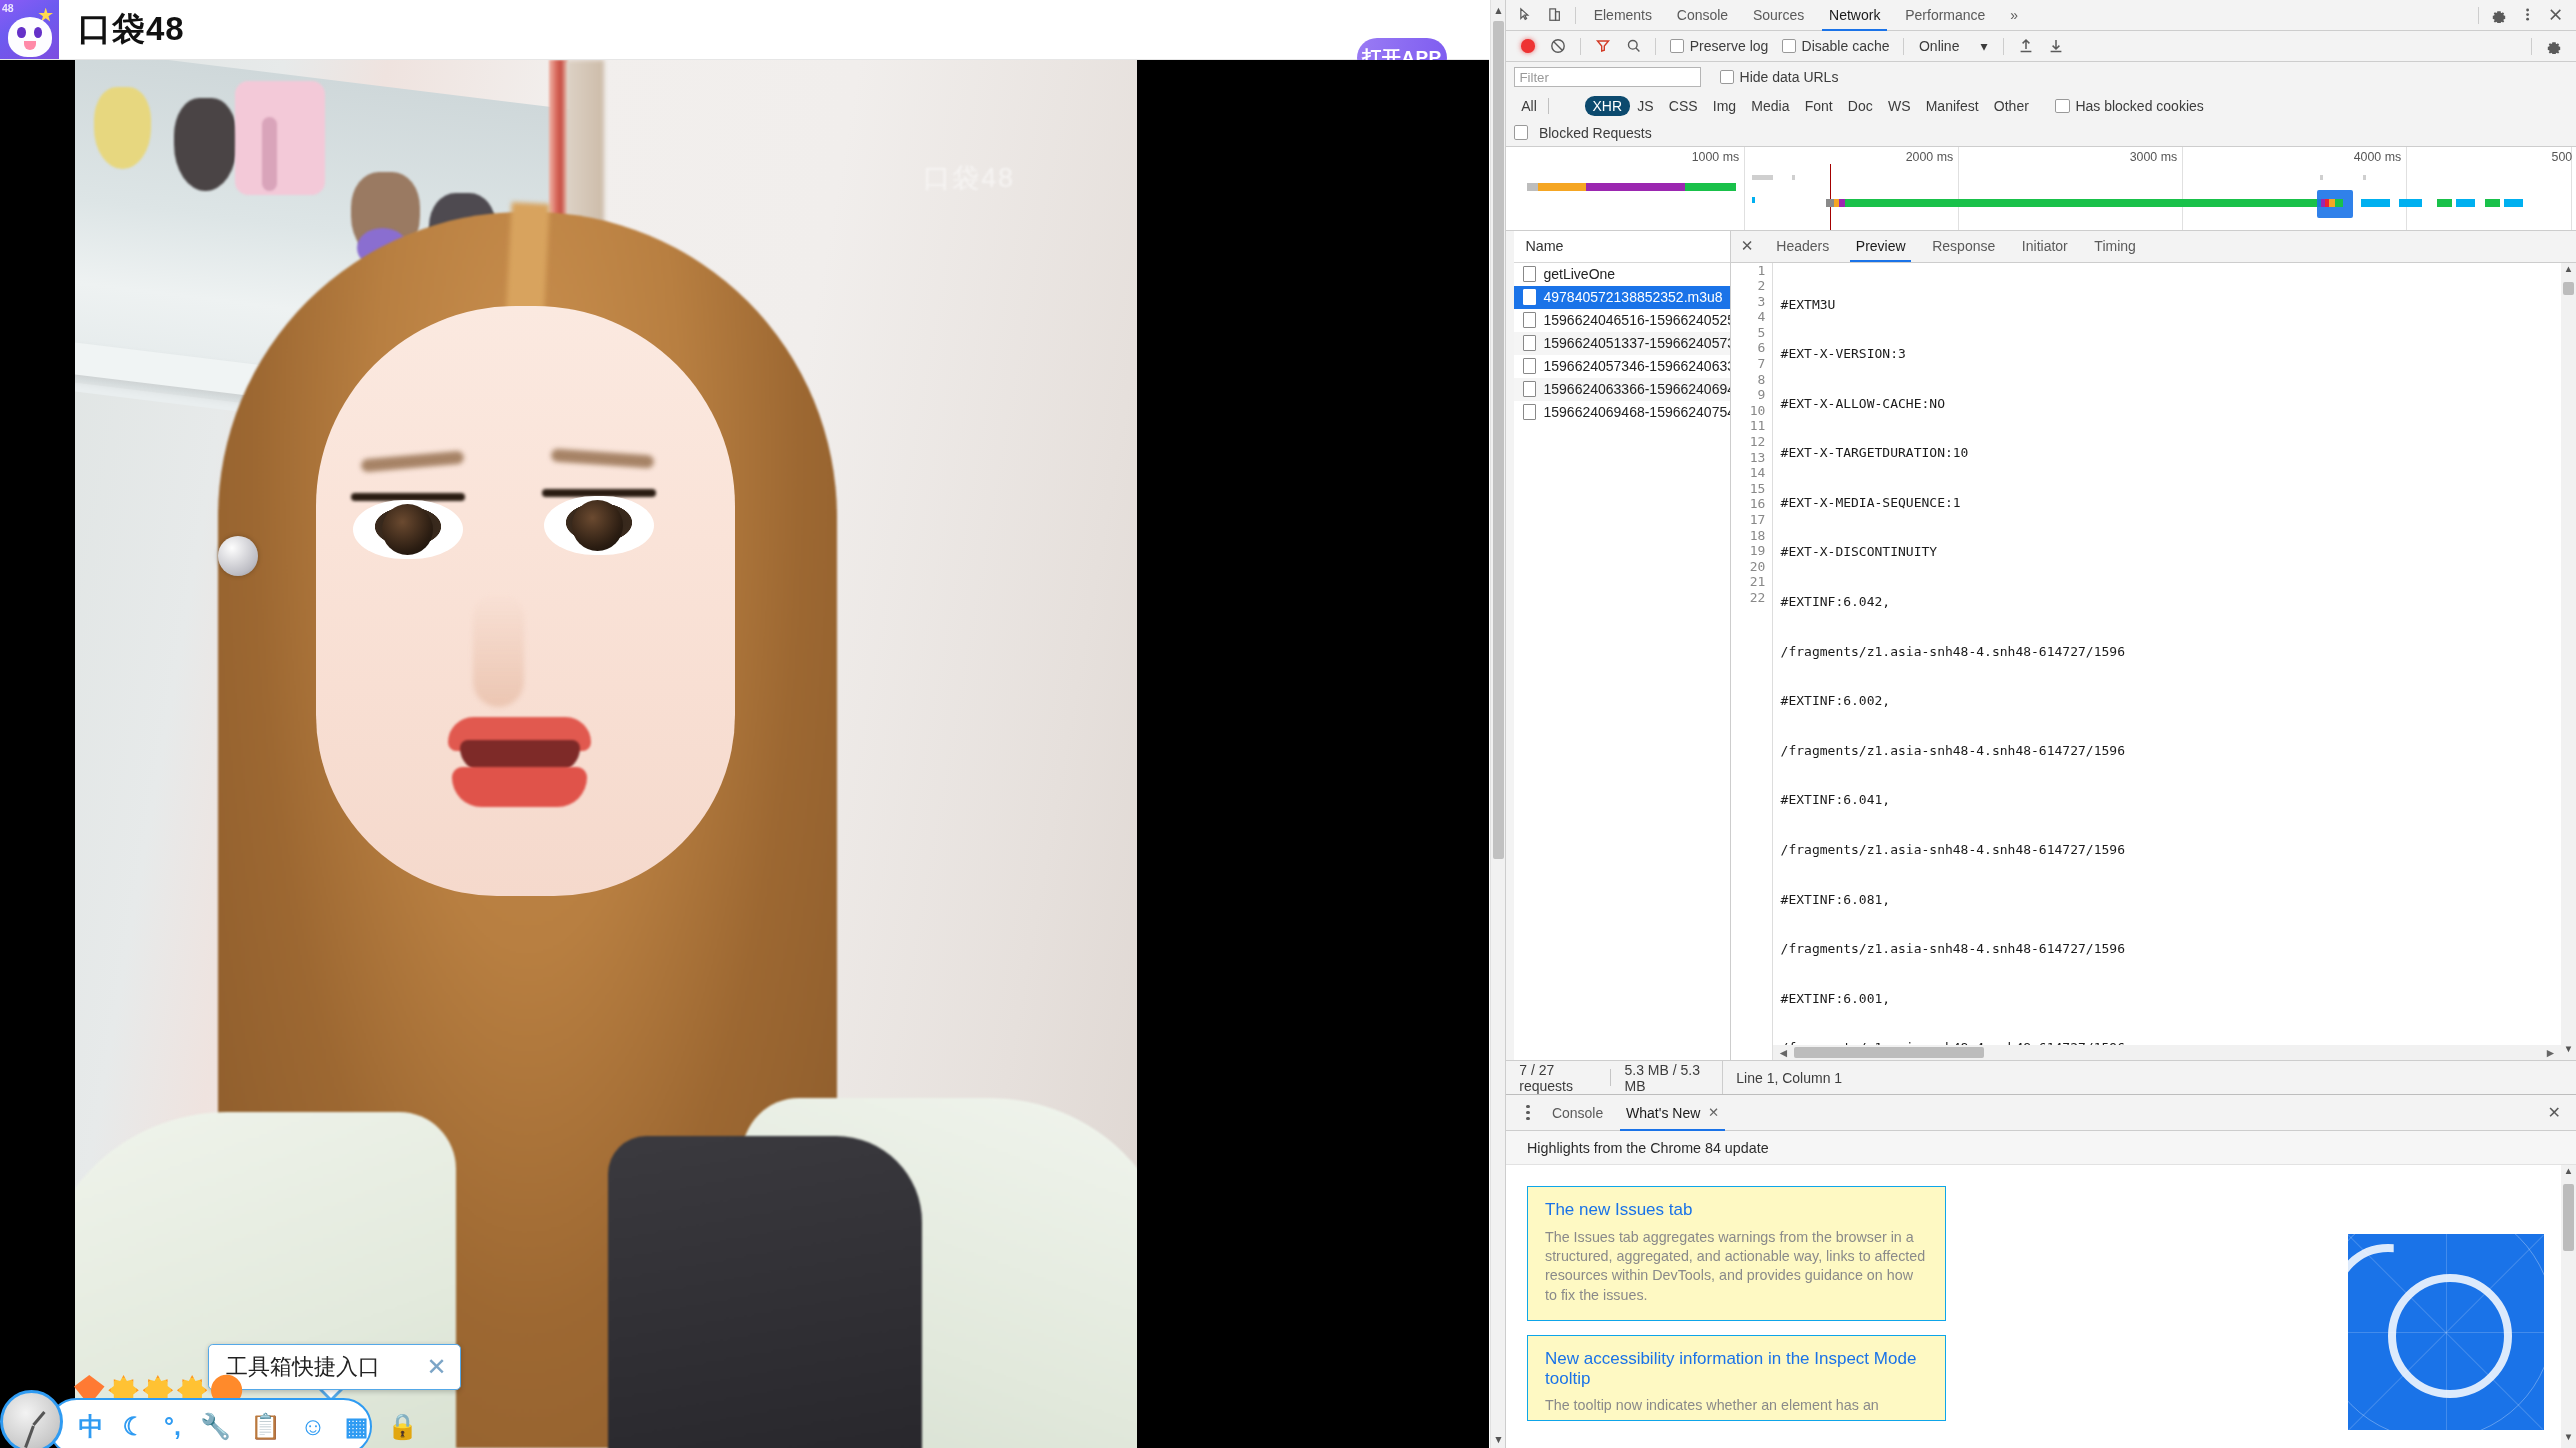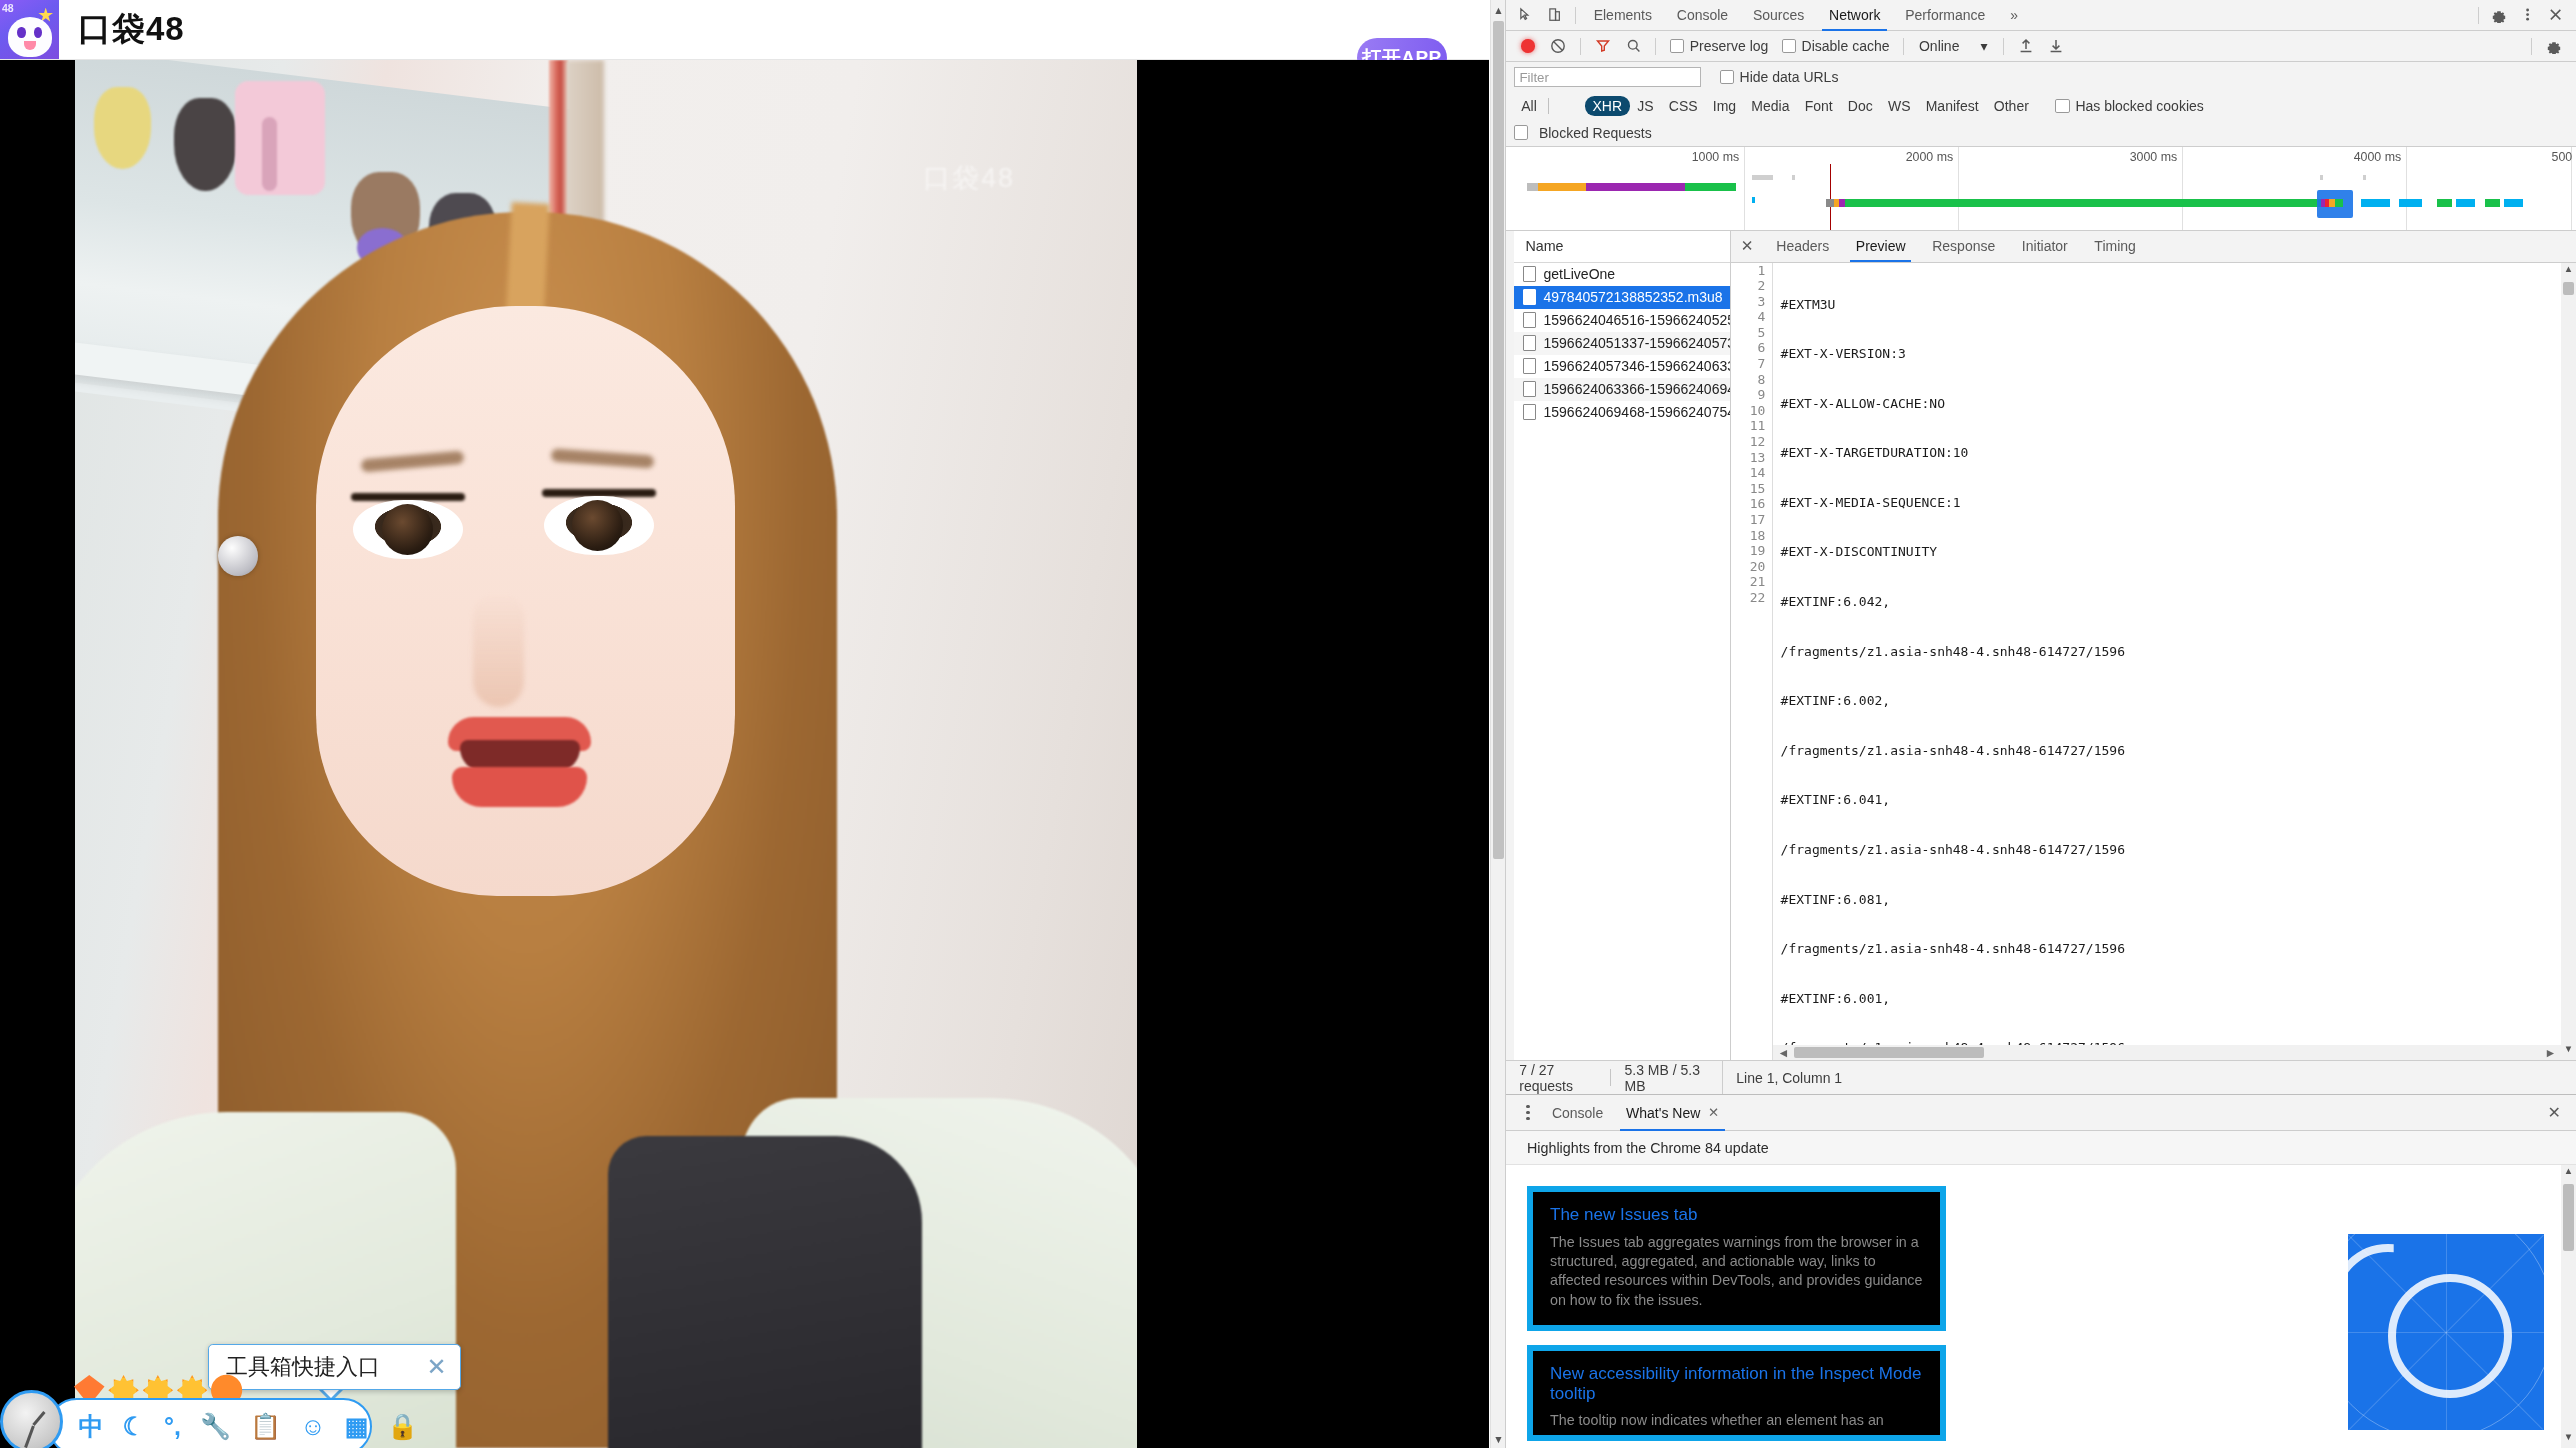--- a/index.html
+++ b/index.html
@@ -244,21 +244,21 @@
   .kebab i { width:3.3px; height:3.3px; background:#5a5a5a; border-radius:50%; display:block;}
   .dw-tab { padding:0 11.4px; height:36px; line-height:36px; font-size:14px; color:#5a5a5a;
             position:relative; cursor:pointer; display:flex; align-items:center; gap:7.6px;}
   .dw-tab.active { color:#1a1a1a; }
   .dw-tab.active::after { content:""; position:absolute; left:5.7px; right:5.7px; bottom:0; height:1.9px; background:#1a73e8;}
   .dw-x { font-size:13.3px; color:#666; }
   .drawer-close { margin-left:auto; font-size:16px; color:#5a5a5a; cursor:pointer; padding-right:5.7px;}
   .wn-title { height:34px; display:flex; align-items:center; padding-left:21px; font-size:14.3px; color:#2b2b2b;
               background:#f6f6f6; border-bottom:1px solid #e2e2e2; flex:0 0 auto;}
   .wn-body { flex:1 1 auto; position:relative; overflow:hidden; background:#fff; padding:21px 0 0 21px; }
-  .wn-card { width:419px; border:6px solid #0ea5e9; padding:13.3px 17px 15.2px 17px; margin-bottom:13.3px; background:#000000;}
+  .wn-card { width:419px; border:1px solid #0ea5e9; padding:13.3px 17px 15.2px 17px; margin-bottom:13.3px; background:#fef9c3;}
   .wn-h { font-size:17px; color:#1a73e8; margin-bottom:7.6px; }
   .wn-p { font-size:14.3px; color:#8a8a8a; line-height:1.35; }
   .wn-img { position:absolute; right:32px; top:69px; width:196px; height:196px; overflow:hidden;
             background:#1a73e8; }
   .wn-img .ring { position:absolute; border:8.6px solid rgba(255,255,255,.85); border-radius:50%; }
   .wn-img .r1 { left:40px; top:40px; width:124px; height:124px; }
   .wn-img .r2 { left:-32px; top:-32px; width:238px; height:238px; border-width:1.9px; border-color:rgba(255,255,255,.3);}
   .wn-img .tail { position:absolute; left:-17px; top:9.5px; width:114px; height:114px;
                   border:8.6px solid rgba(255,255,255,.85); border-radius:50%;
                   clip-path:polygon(0 0,55% 0,55% 55%,0 55%); }

